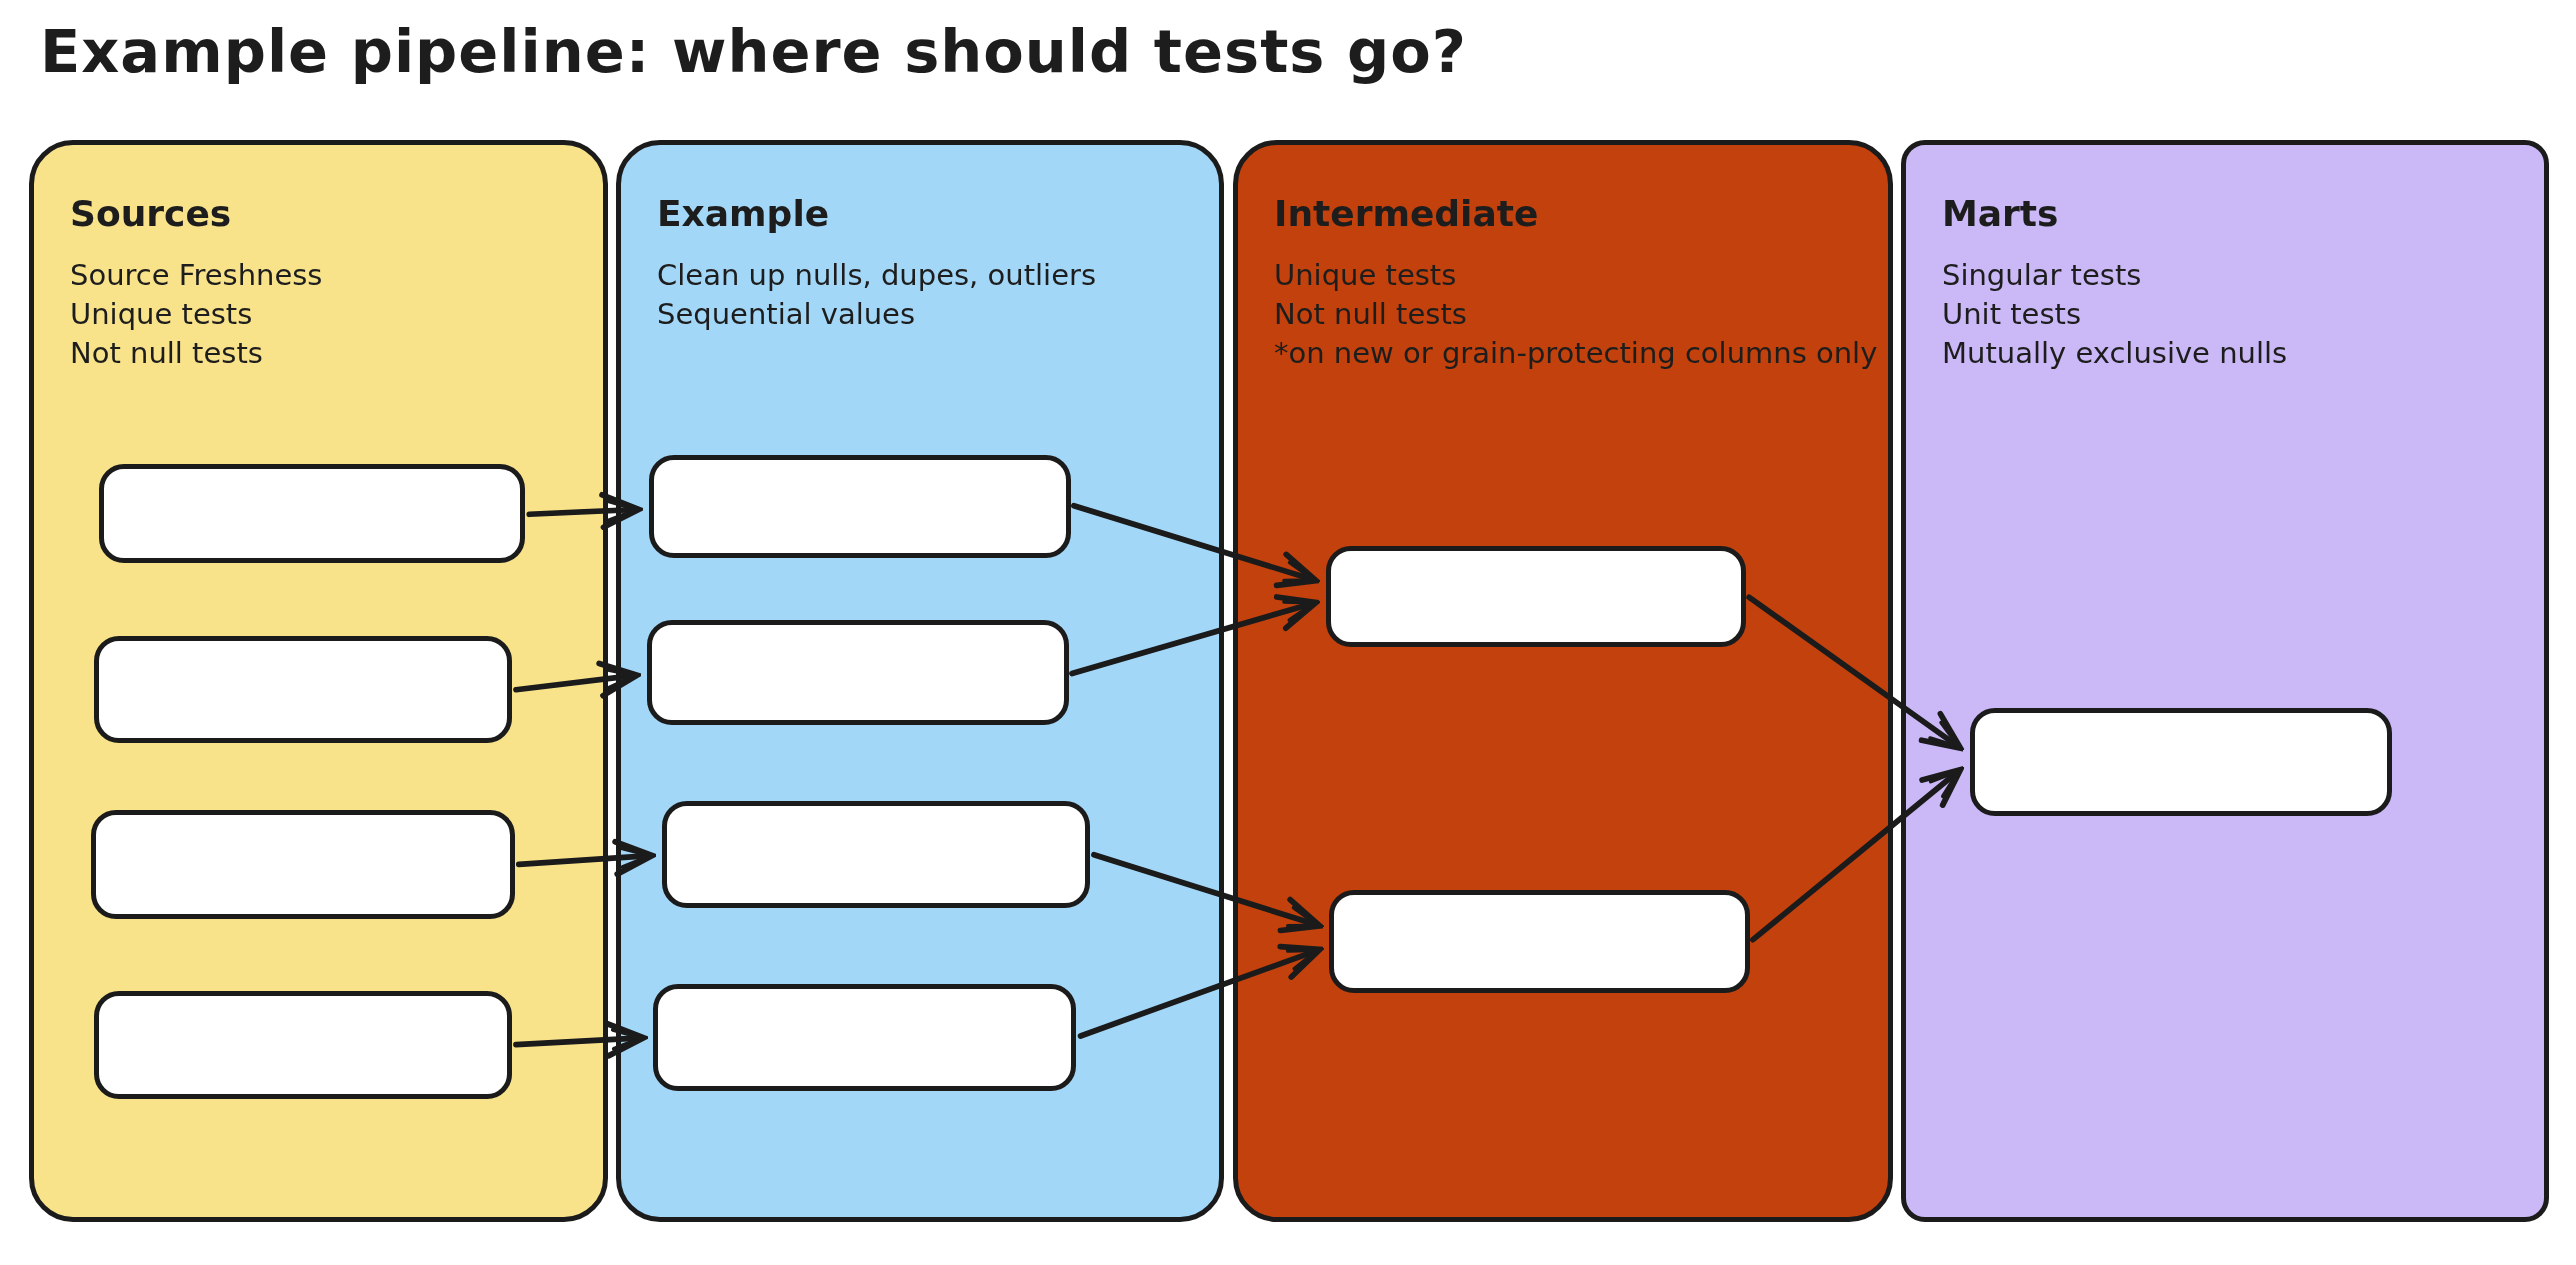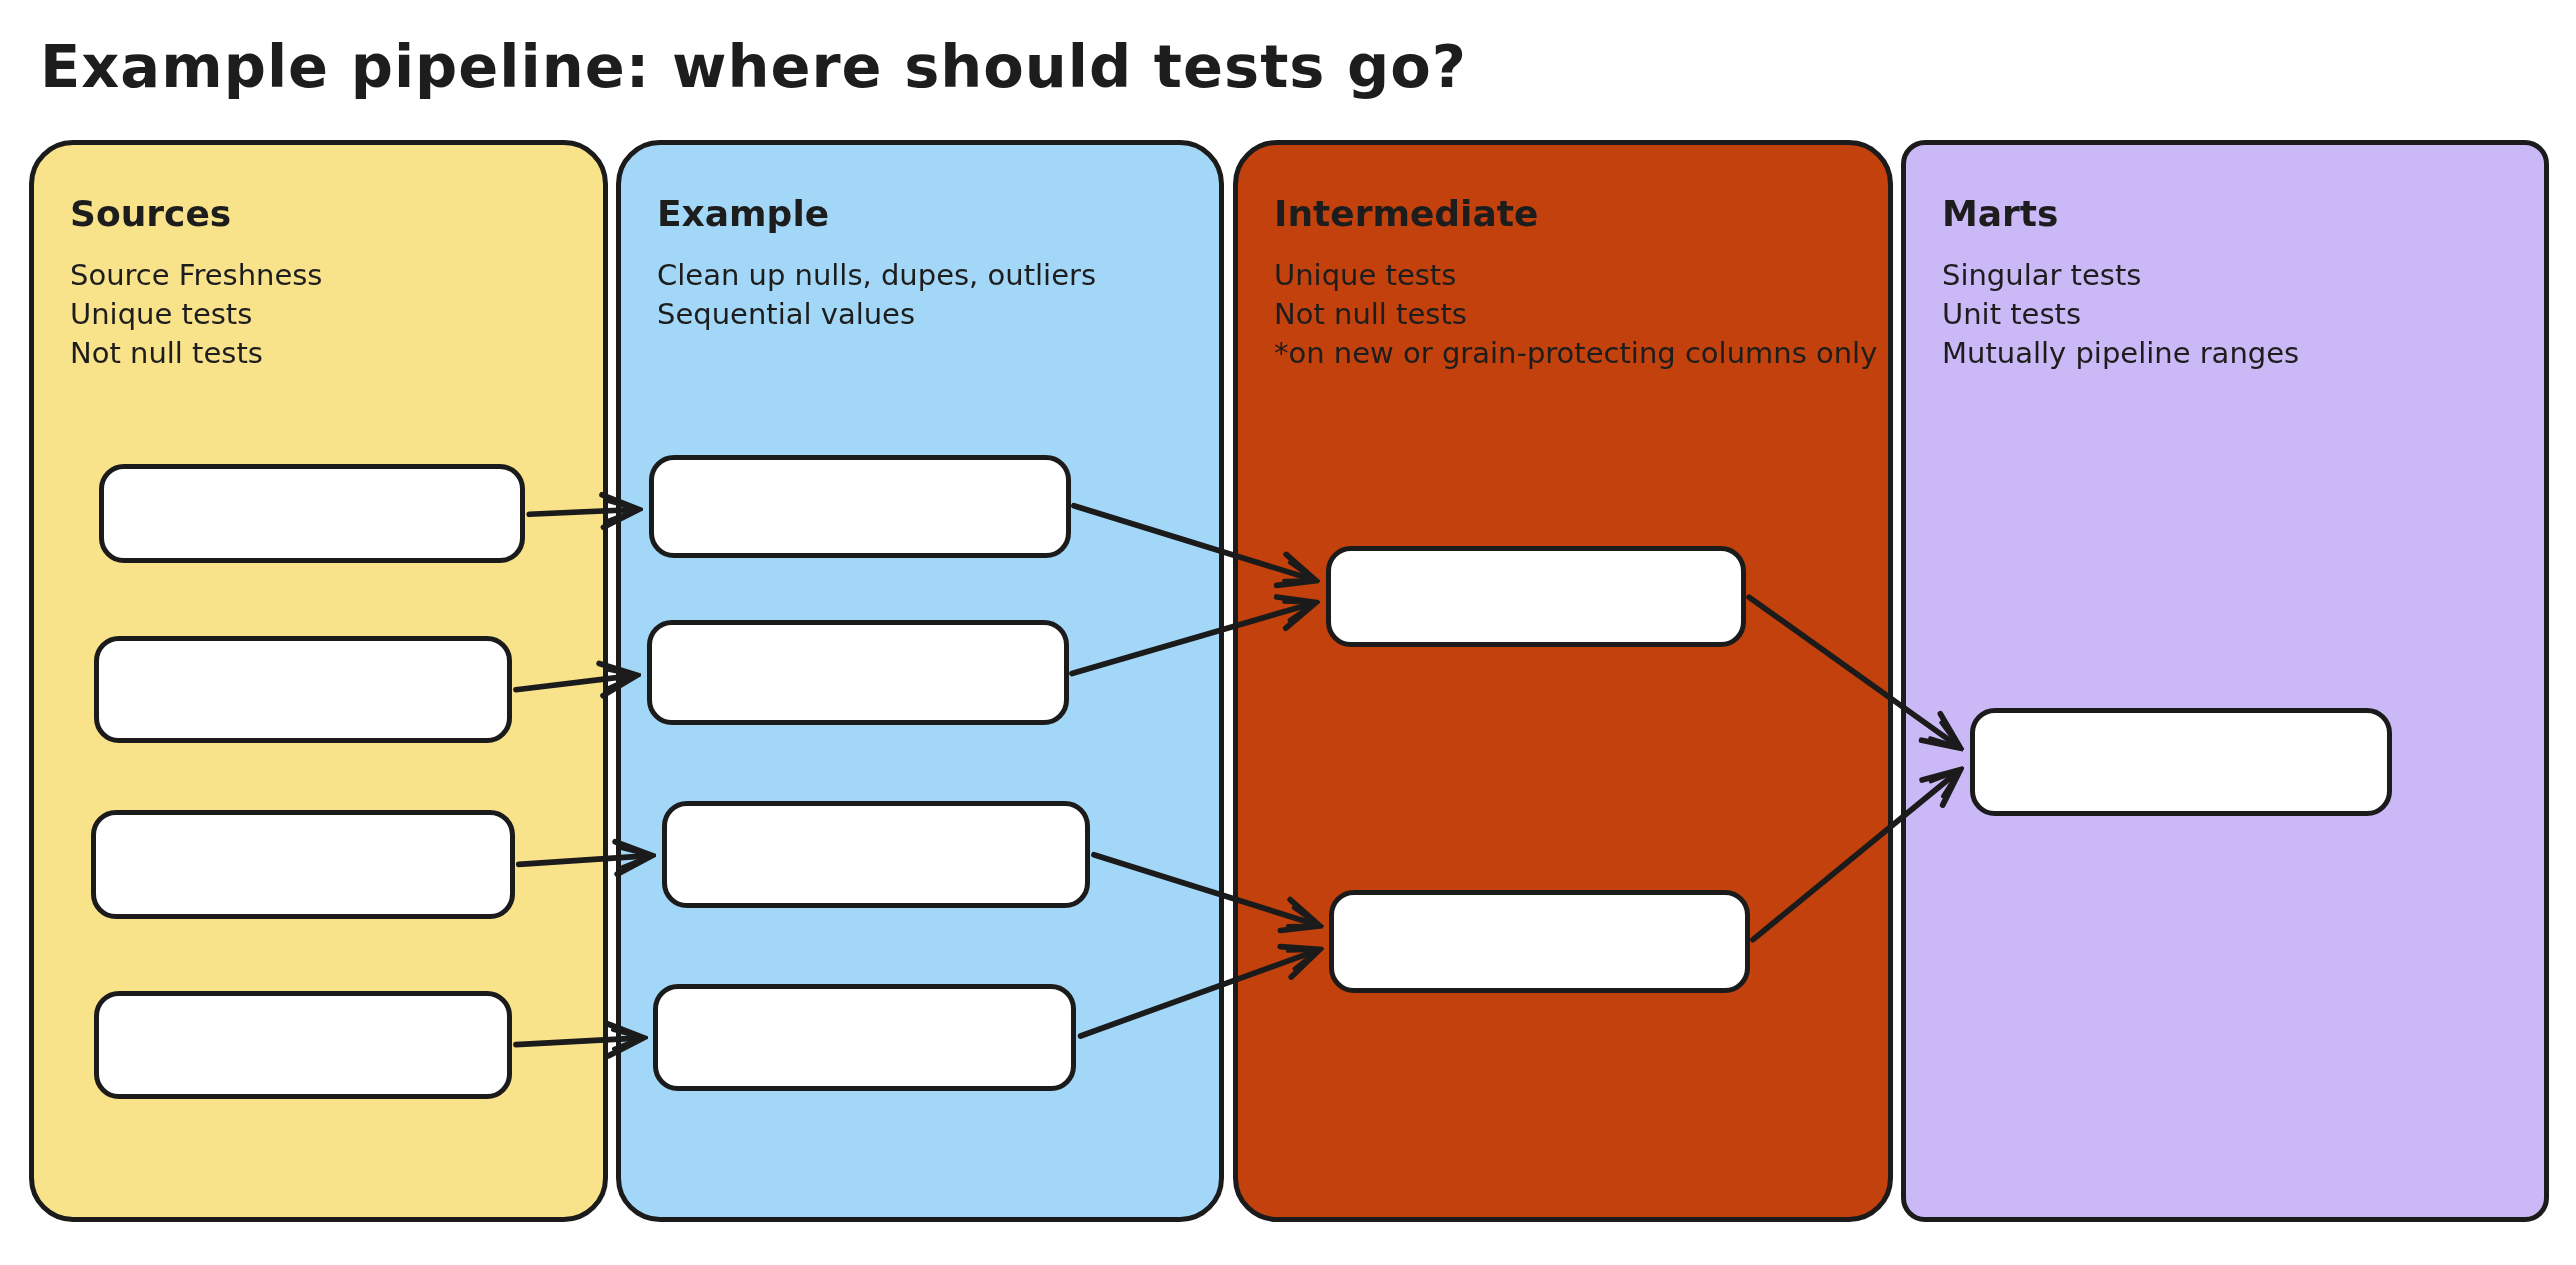--- a/index.html
+++ b/index.html
@@ -17,21 +17,20 @@
   }
   .page-title {
     position: absolute;
     left: 40px;
     top: 17px;
     font-size: 59px;
     font-weight: bold;
     color: #1d1d1d;
     letter-spacing: 1px;
     white-space: nowrap;
-    margin-top: 15px;
   }
   .card {
     position: absolute;
     top: 140px;
     height: 1082px;
     border: 5.7px solid #1b1b1b;
     border-radius: 44px;
     box-sizing: border-box;
   }
   .card-title {
@@ -105,21 +104,21 @@
       <div>Not null tests</div>
       <div>*on new or grain-protecting columns only</div>
     </div>
   </div>
 
   <div class="card" style="left: 1901px; width: 648px; background: rgb(203, 184, 246); border-radius: 24px;">
     <div class="card-title">Marts</div>
     <div class="card-tests">
       <div>Singular tests</div>
       <div>Unit tests</div>
-      <div>Mutually pipeline ranges</div>
+      <div>Mutually exclusive nulls</div>
     </div>
   </div>
 
   <div class="node" style="left:99px;  top:464px;  width:426px; height:99px;"></div>
   <div class="node" style="left:94px;   top:636px;  width:418px; height:107px;"></div>
   <div class="node" style="left:91px;   top:810px;  width:424px; height:109px;"></div>
   <div class="node" style="left:94px;   top:991px; width:418px; height:108px;"></div>
 
   <div class="node" style="left:649px;  top:455px;  width:422px; height:103px;"></div>
   <div class="node" style="left:647px;  top:620px;  width:422px; height:105px;"></div>

